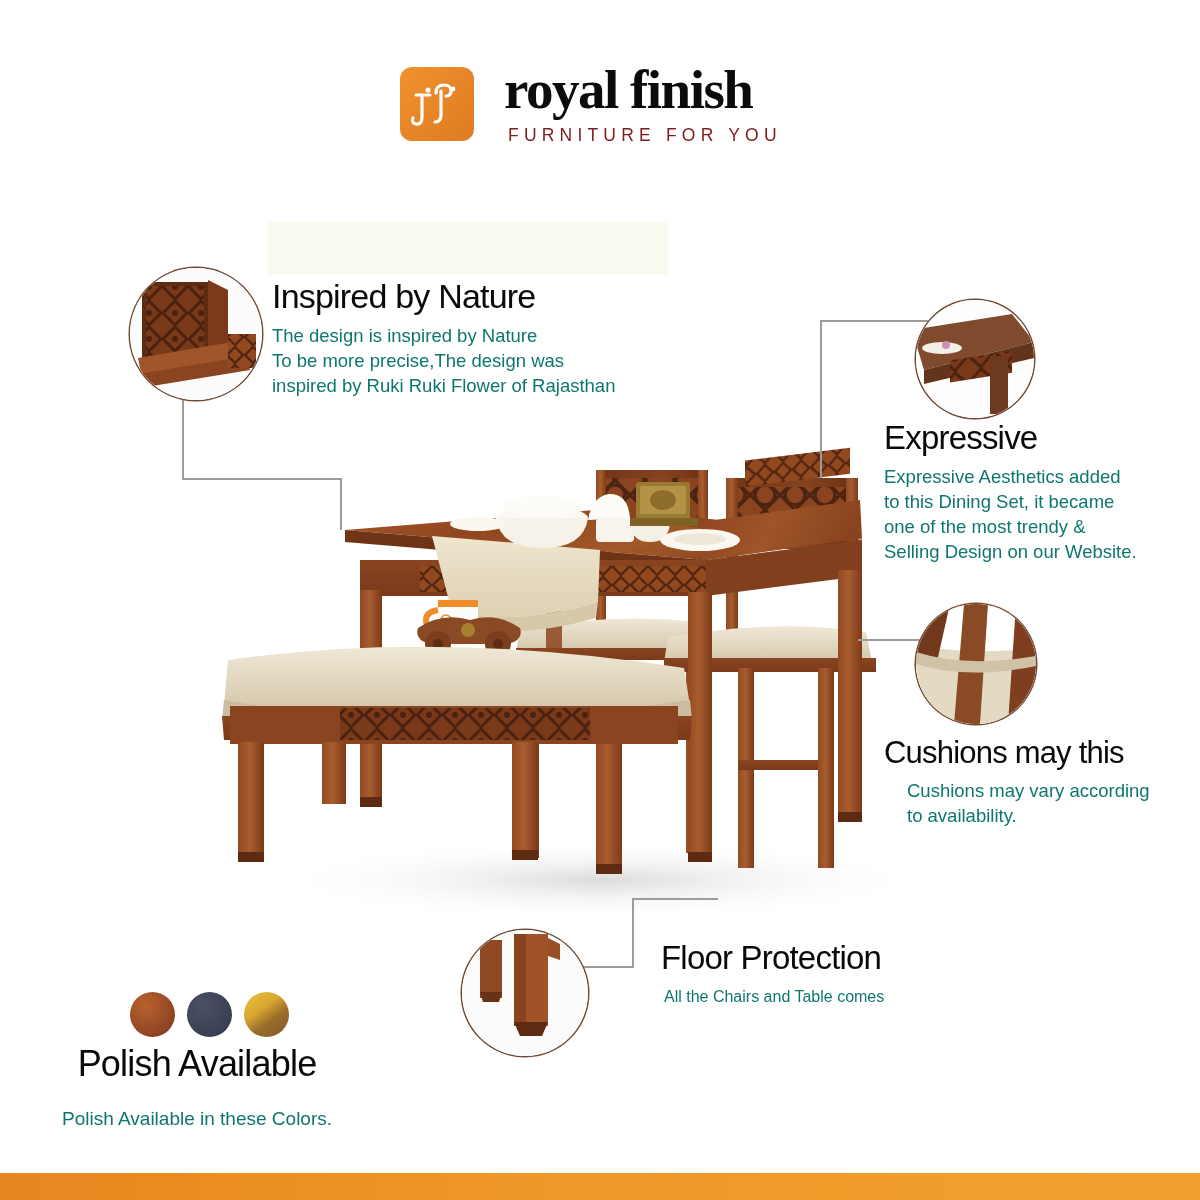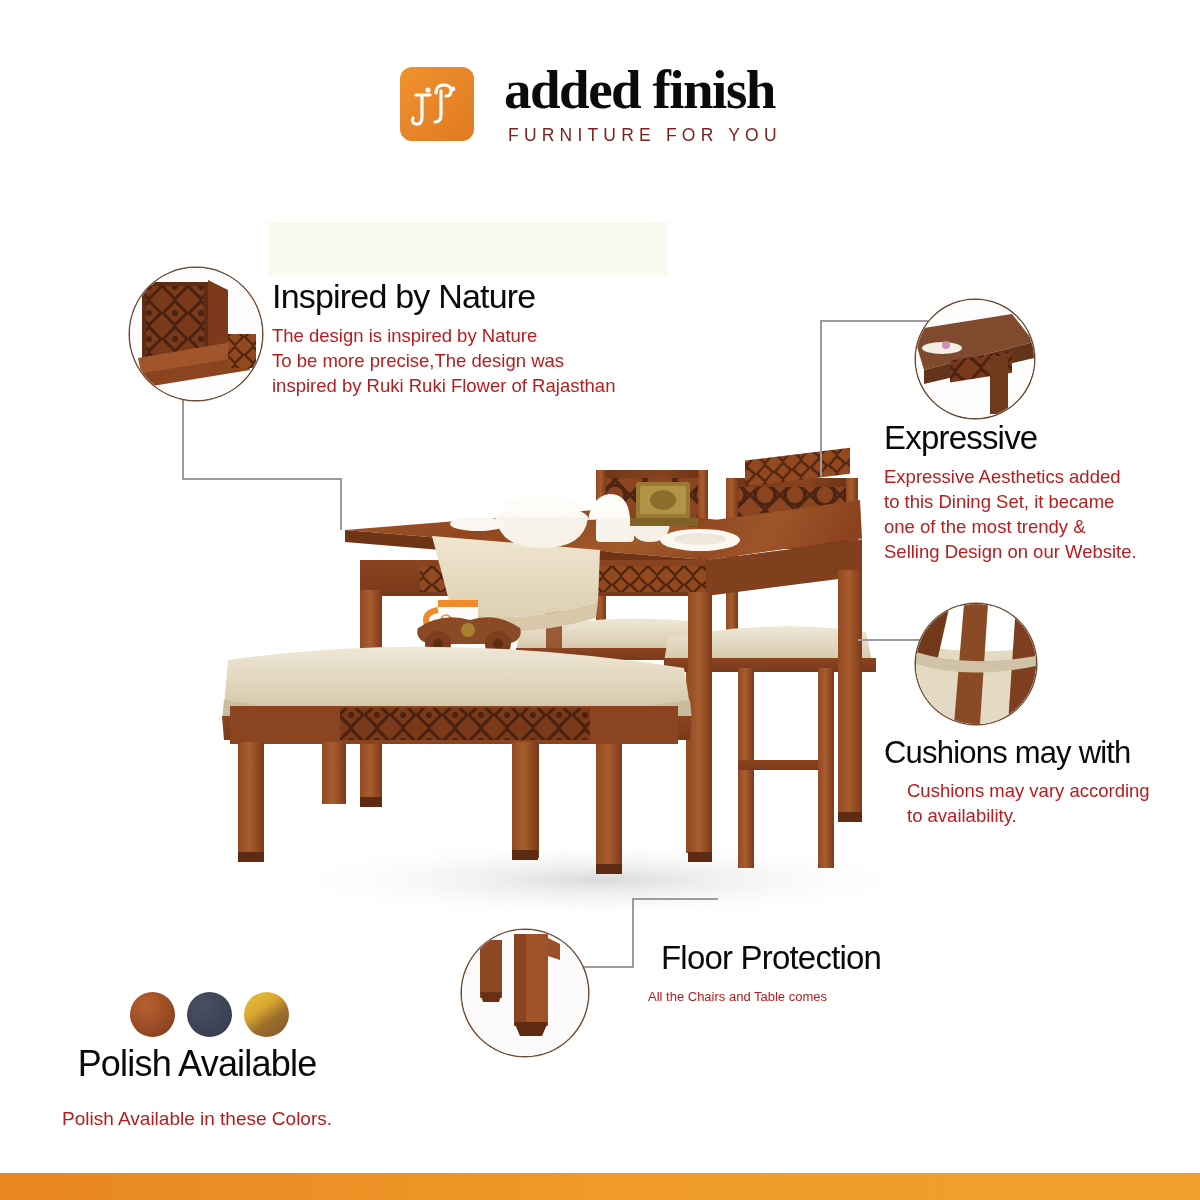--- a/index.html
+++ b/index.html
@@ -76,21 +76,21 @@
   
   .cal-title {
     font-family: "Liberation Sans", sans-serif;
     font-weight: 400;
     color: #0a0a0a;
     letter-spacing: -0.8px;
     white-space: nowrap;
   }
   .cal-body {
     font-family: "Liberation Sans", sans-serif;
-    color: #b91c1c;
+    color: #0f766e;
     font-weight: 400;
   }
   .cal-body div { white-space: nowrap; }
 
   
   .swatches { position: absolute; left: 130px; top: 992px; display: flex; gap: 12px; }
   .swatch { width: 45px; height: 45px; border-radius: 50%; }
 
   
   .bottom-bar {
@@ -114,21 +114,21 @@
           <path d="M22 28 L22 50 Q22 58 16 57 Q11 56 13 51"></path>
           <path d="M16 28 L30 28"></path>
           <path d="M36 26 Q36 18 44 18 Q51 18 51 24 Q51 29 46 29"></path>
           <path d="M41 24 L41 48 Q41 55 35 55"></path>
         </g>
         <circle cx="28" cy="23" r="2.6" fill="#fdfdfb"></circle>
         <circle cx="53" cy="22" r="2.4" fill="#fdfdfb"></circle>
       </svg>
     </div>
     <div class="logo-words">
-      <div class="logo-name">added finish</div>
+      <div class="logo-name">royal finish</div>
       <div class="logo-tag">FURNITURE FOR YOU</div>
     </div>
   </div>
 
   <svg class="scene" viewBox="0 0 1200 1200">
     <defs>
       <linearGradient id="woodTop" x1="0" y1="0" x2="1" y2="0.3">
         <stop offset="0%" stop-color="#a2562a"></stop>
         <stop offset="35%" stop-color="#90461f"></stop>
         <stop offset="70%" stop-color="#a15929"></stop>
@@ -372,30 +372,30 @@
     <div class="cal-title" style="font-size:33px; line-height:40px;">Expressive</div>
     <div class="cal-body" style="font-size:18.5px; line-height:25px; margin-top:6px;">
       <div>Expressive Aesthetics added</div>
       <div>to this Dining Set, it became</div>
       <div>one of the most trendy &amp;</div>
       <div>Selling Design on our Website.</div>
     </div>
   </div>
 
   <div style="position:absolute; left:884px; top:734px;">
-    <div class="cal-title" style="font-size:31px; line-height:38px;">Cushions may with</div>
+    <div class="cal-title" style="font-size:31px; line-height:38px;">Cushions may this</div>
     <div class="cal-body" style="font-size:18.5px; line-height:25px; margin-top:6px; margin-left:23px;">
       <div>Cushions may vary according</div>
       <div>to availability.</div>
     </div>
   </div>
 
   <div style="position:absolute; left:648px; top:938px;">
     <div class="cal-title" style="font-size:33px; line-height:40px;margin-left:13px;">Floor Protection</div>
-    <div class="cal-body" style="font-size:13px; line-height:25px; margin-top:6px; margin-left:0;">
+    <div class="cal-body" style="font-size:16px; line-height:25px; margin-top:6px; margin-left:16px;">
       <div>All the Chairs and Table comes</div>
     </div>
   </div>
 
   <div class="swatches">
     <div class="swatch" style="background:radial-gradient(circle at 35% 30%, #b9612f, #8f4522 70%, #6d3318);"></div>
     <div class="swatch" style="background:radial-gradient(circle at 35% 30%, #4a5064, #3b4053 70%, #2d3142);"></div>
     <div class="swatch" style="background:linear-gradient(145deg, #e8c441 0%, #d8a62f 38%, #9b6e2c 62%, #7e5726 100%);"></div>
   </div>
 

